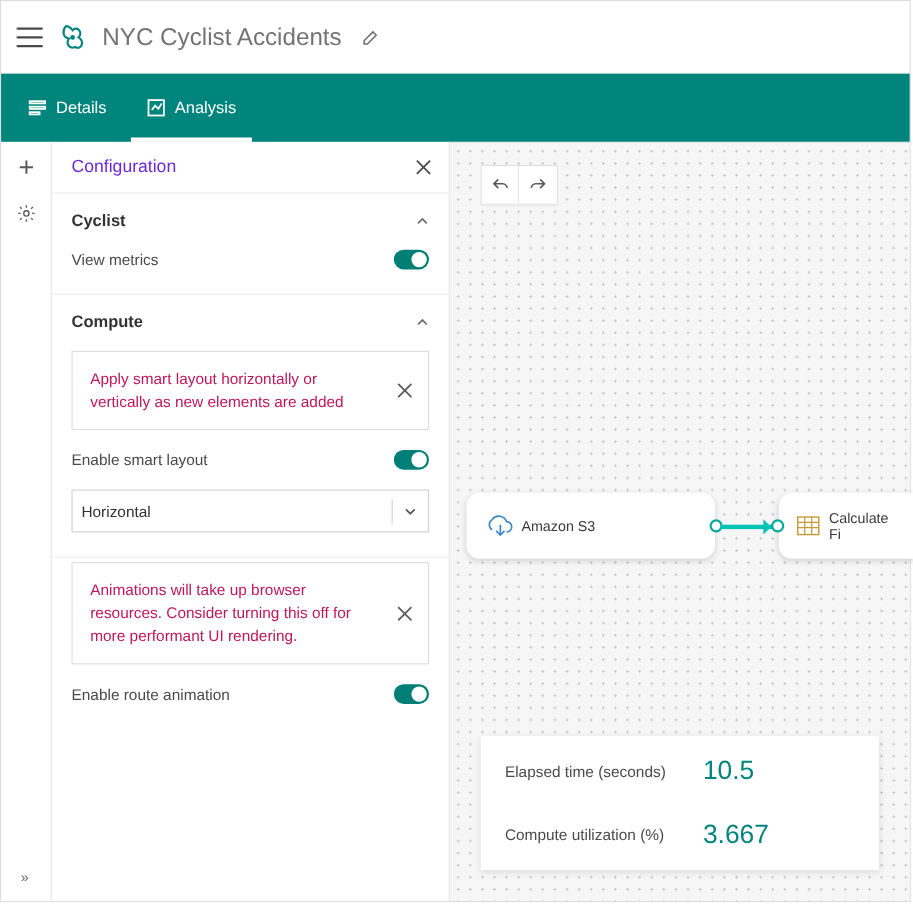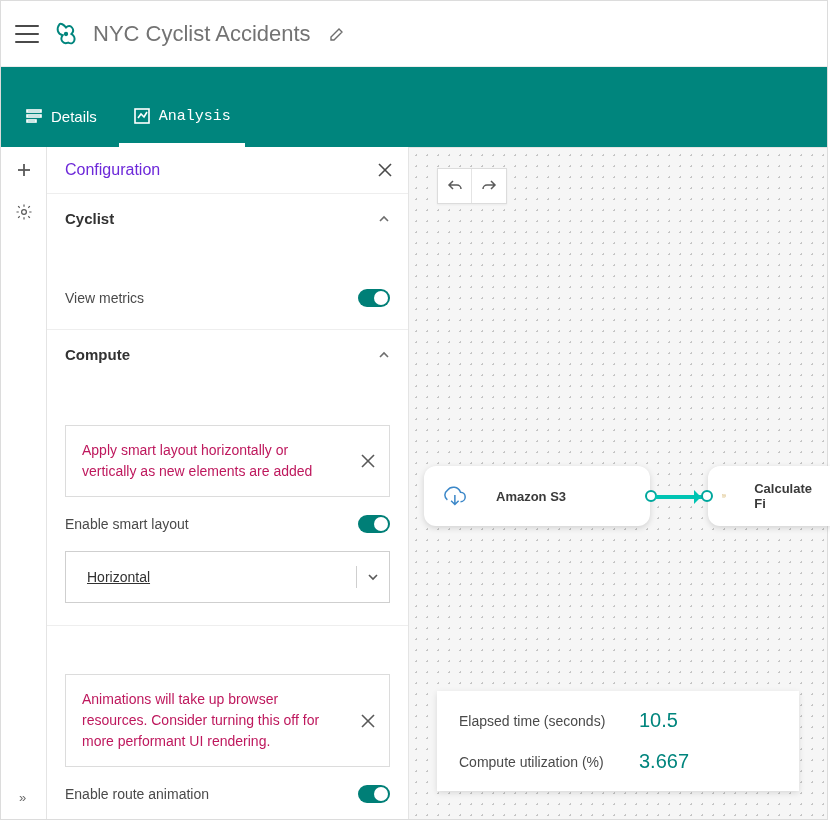--- a/index.html
+++ b/index.html
@@ -8,79 +8,79 @@
 
   
   .topbar { height: 66px; display: flex; align-items: center; padding: 0 14px; gap: 14px; border-bottom: 1px solid #ececec; }
   .hamburger { width: 24px; height: 24px; display:flex; flex-direction:column; justify-content:space-between; padding:3px 0; cursor:pointer; }
   .hamburger span { height:2px; background:#4a4a4a; border-radius:1px; }
   .logo { width:26px; height:26px; color:#00857d; }
   .title { font-size: 22px; font-weight: 400; color:#737373; }
   .pencil { width:16px; height:16px; color:#6e6e6e; margin-left:4px; cursor:pointer; }
 
   
-  .tabbar { height: 80px; background:#00857d; display:flex; align-items:flex-end; padding:0 10px; gap:8px; }
+  .tabbar { height: 62px; background:#00857d; display:flex; align-items:flex-end; padding:0 10px; gap:8px; }
   .tab { display:flex; align-items:center; gap:8px; padding:0 14px; height:62px; color:#ffffff; font-size:15px; cursor:pointer; position:relative; }
   .tab.active::after { content:""; position:absolute; bottom:0; left:0; right:0; height:4px; background:#fff; }
-  .tab.active { font-weight:500;font-family:Liberation Mono, monospace; }
+  .tab.active { font-weight:500; }
   .tab .micon { width:18px; height:18px; }
   .micon path, .micon rect, .micon line, .micon circle { stroke:#fff; stroke-width:1.6; fill:none; }
 
   
   .body { flex:1; display:flex; min-height:0; }
   .rail { width:46px; background:#fff; border-right:1px solid #e4e4e4; display:flex; flex-direction:column; align-items:center; padding-top:12px; gap:20px; position:relative; }
   .rail .rbtn { width:22px; height:22px; display:flex; align-items:center; justify-content:center; color:#595959; cursor:pointer; }
   .rail .gear.active { color:#595959; }
   .rail .collapse { position:absolute; bottom:14px; cursor:pointer; color:#6a6a6a; font-size:13px; letter-spacing:2px;}
 
   .panel { width:362px; background:#fff; border-right:1px solid #e4e4e4; display:flex; flex-direction:column; overflow:hidden; }
   .panel-head { display:flex; align-items:center; justify-content:space-between; padding:14px 16px 14px 18px; font-size:16px; color:#6d28d9; }
   .close-x { cursor:pointer; color:#4a4a4a; }
 
   .section { border-top:1px solid #eeeeee; }
   .sec-head { display:flex; align-items:center; justify-content:space-between; padding:16px 18px 14px 18px; font-size:15px; font-weight:600; color:#323232; cursor:pointer; }
   .chev { color:#6e6e6e; font-size:14px; }
-  .sec-body { padding:4px 18px 22px 18px; display:flex; flex-direction:column; gap:18px;margin-top:44px; }
+  .sec-body { padding:4px 18px 22px 18px; display:flex; flex-direction:column; gap:18px; }
 
   .info-card { border:1px solid #dcdcdc; padding:14px 48px 14px 16px; position:relative; font-size:14px; color:#be185d; line-height:1.5; }
   .info-card .dismiss { position:absolute; right:14px; top:50%; transform:translateY(-50%); color:#595959; cursor:pointer; }
 
   .toggle-row { display:flex; align-items:center; justify-content:space-between; font-size:14px; color:#4a4a4a; }
   .toggle { position:relative; width:32px; height:18px; background:#007f77; border-radius:10px; cursor:pointer; }
   .toggle::after { content:""; position:absolute; right:2px; top:2px; width:14px; height:14px; background:#fff; border-radius:50%; }
 
-  .select { height:52px; border:1px solid #cfcfcf; display:flex; align-items:center; justify-content:space-between; padding:0 10px 0 21px; font-size:14px; color:#323232; cursor:pointer;text-decoration:underline; }
+  .select { height:39px; border:1px solid #cfcfcf; display:flex; align-items:center; justify-content:space-between; padding:0 10px 0 8px; font-size:14px; color:#323232; cursor:pointer; }
   .select .divider { width:1px; height:22px; background:#cfcfcf; margin:0 10px 0 auto; }
 
   
   .canvas { flex:1; position:relative; background-color:#f6f6f6;
     background-image: radial-gradient(#c5c5c5 1px, transparent 1px);
     background-size: 11px 11px;
     background-position: 2px 2px;
     border-top:1px solid #e4e4e4;
   }
   .history { position:absolute; top:20px; left:28px; display:flex; border:1px solid #dcdcdc; background:#fff; box-shadow:0 1px 2px rgba(0,0,0,.05); }
   .history button { width:34px; height:34px; background:#fff; border:none; cursor:pointer; color:#5a5a5a; display:flex; align-items:center; justify-content:center; }
   .history button:first-child { border-right:1px solid #e4e4e4; }
 
-  .node { position:absolute; background:#fff; border-radius:12px; box-shadow:0 2px 6px rgba(0,0,0,.15); display:flex; align-items:center; padding:0 20px 0 14px; gap:28px; font-size:13px; color:#3a3a3a; cursor:pointer;font-weight:bold; }
+  .node { position:absolute; background:#fff; border-radius:12px; box-shadow:0 2px 6px rgba(0,0,0,.15); display:flex; align-items:center; padding:0 20px 0 14px; gap:6px; font-size:13px; color:#3a3a3a; cursor:pointer; }
   .node .nicon { width:30px; height:30px; }
   .node.n1 { top:318px; left:15px; width:226px; height:60px; }
   .node.n2 { top:318px; right:-5px; width:124px; height:60px; border-top-right-radius:0; border-bottom-right-radius:0; }
   .port { position:absolute; width:12px; height:12px; border:2px solid #00a79d; border-radius:50%; background:#fff; top:50%; transform:translateY(-50%); }
   .node.n1 .port { right:-7px; }
   .node.n2 .port { left:-7px; }
 
   .edge { position:absolute; top:347px; left:246px; width:52px; height:4px; background:#00c4b3; }
   .edge::after { content:""; position:absolute; right:-1px; top:-5px; border:7px solid transparent; border-left-color:#00c4b3; }
 
-  .metrics { position:absolute; bottom:28px; left:28px; right:28px; background:#fff; box-shadow:0 2px 6px rgba(0,0,0,.12); padding:18px 22px; display:flex; flex-direction:column; gap:18px; }
+  .metrics { position:absolute; bottom:28px; left:28px; right:28px; background:#fff; box-shadow:0 2px 6px rgba(0,0,0,.12); padding:18px 22px; display:flex; flex-direction:column; gap:30px; }
   .mrow { display:flex; align-items:center; gap:18px; }
   .mlabel { font-size:14px; color:#4a4a4a; width:162px; }
-  .mval { font-size:20px; color:#00857d; }
+  .mval { font-size:24px; color:#00857d; }
 
   svg { display:block; }
 </style>
 </head>
 <body>
 
 <div class="root">
 
   <div class="topbar">
     <div class="hamburger">

